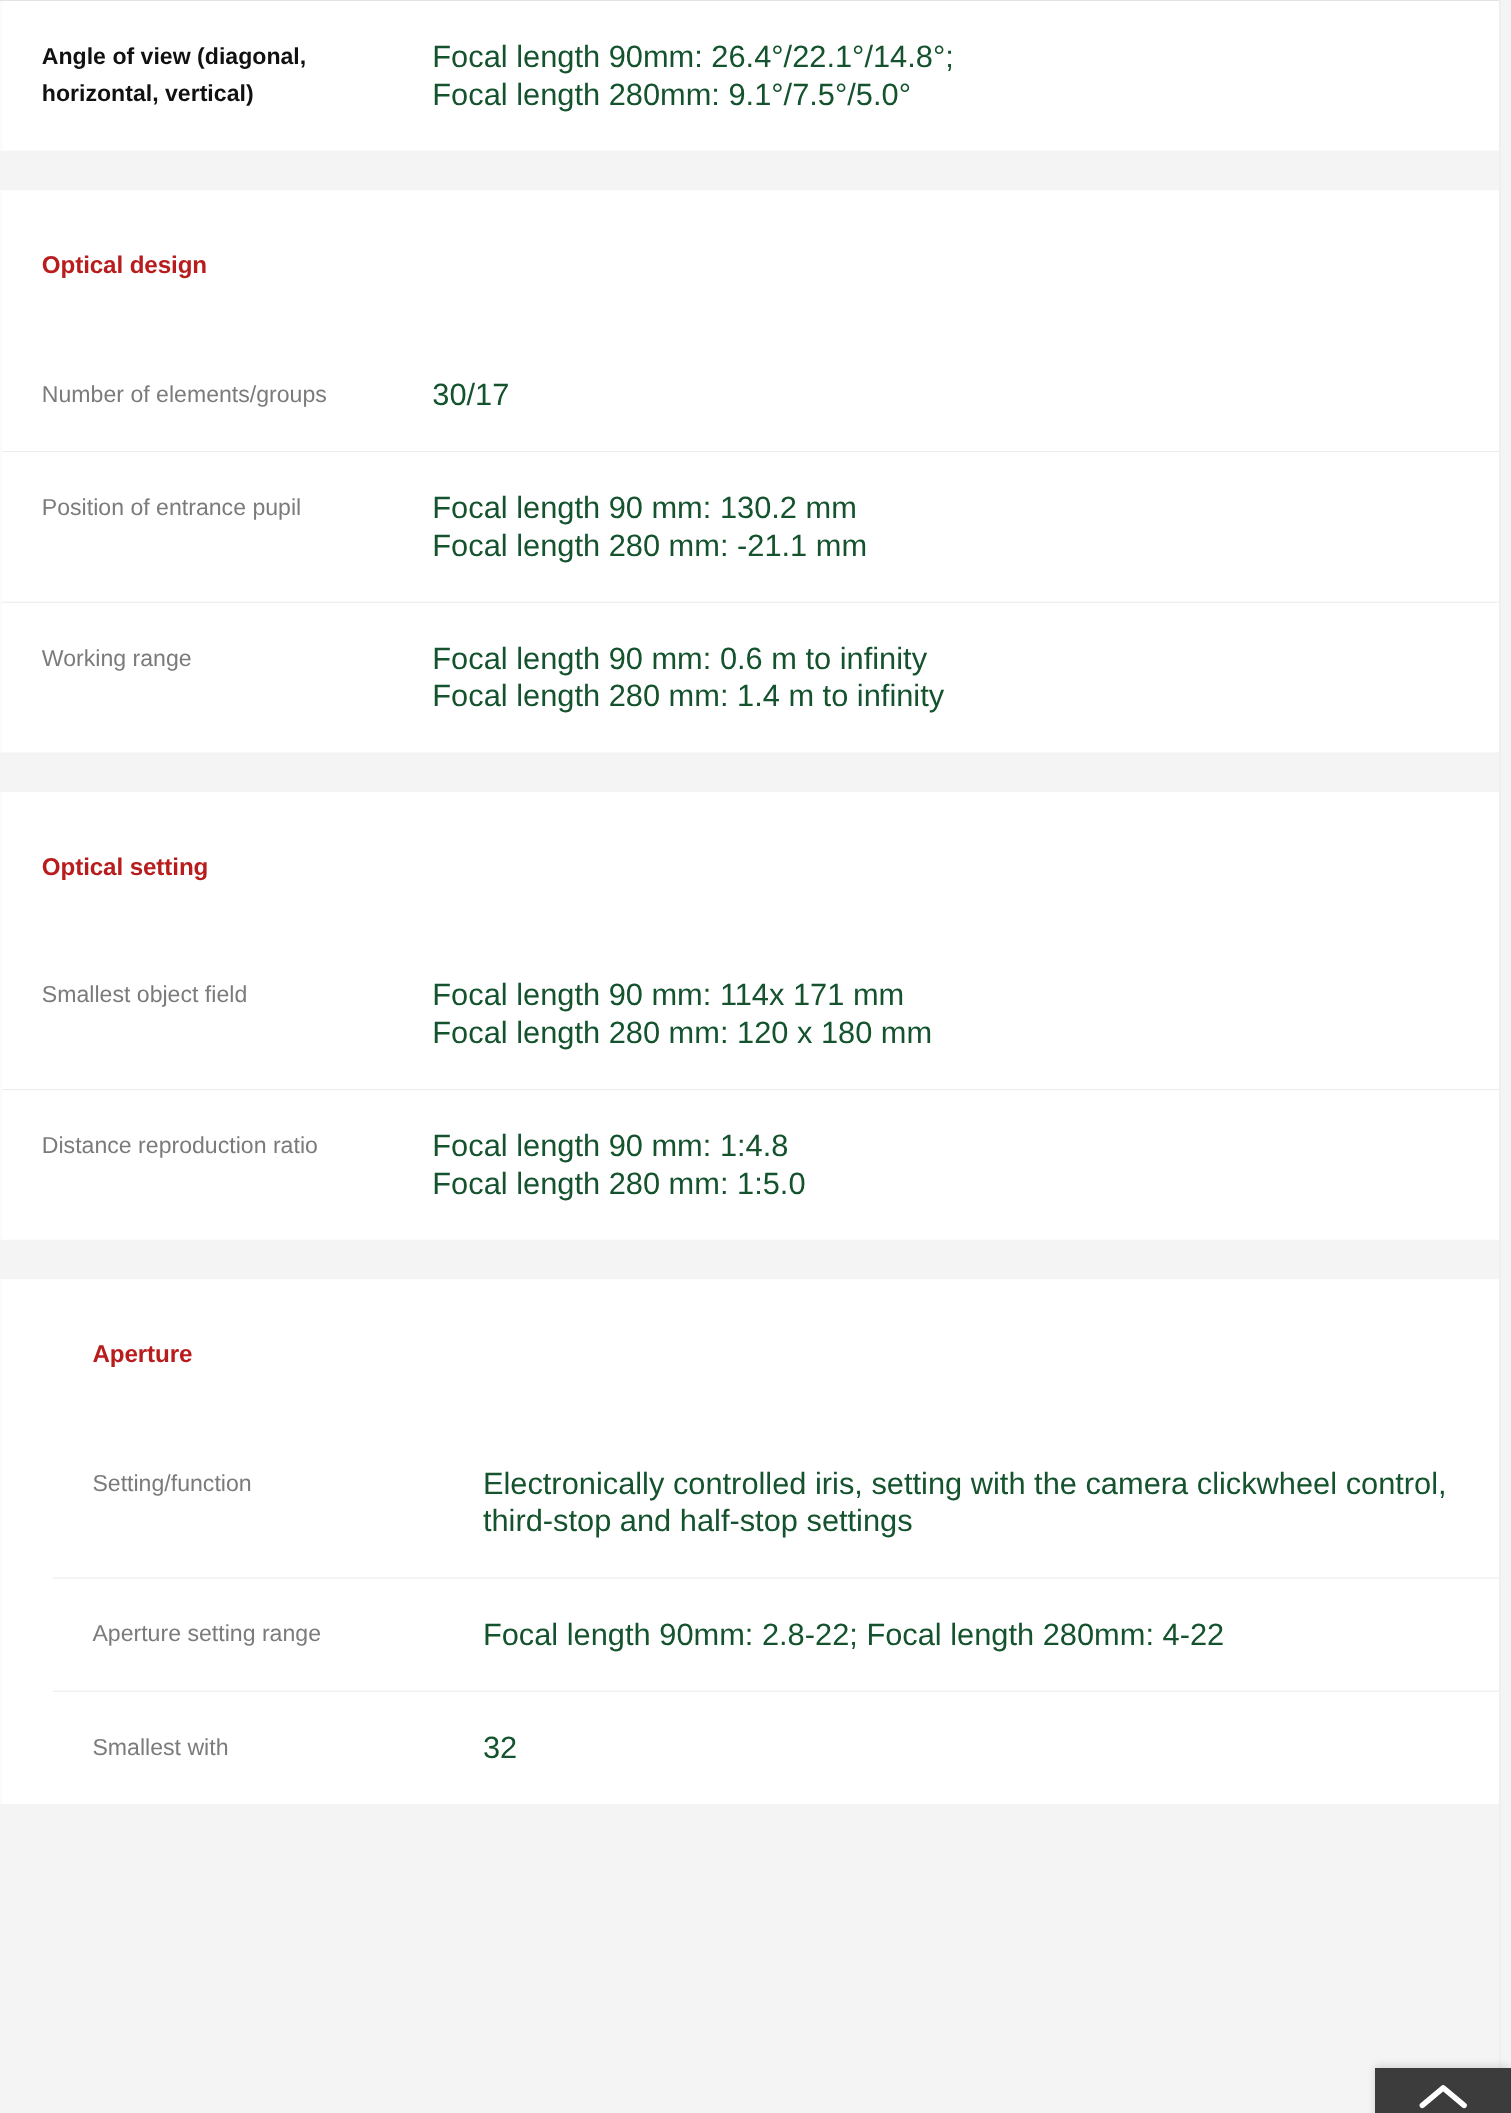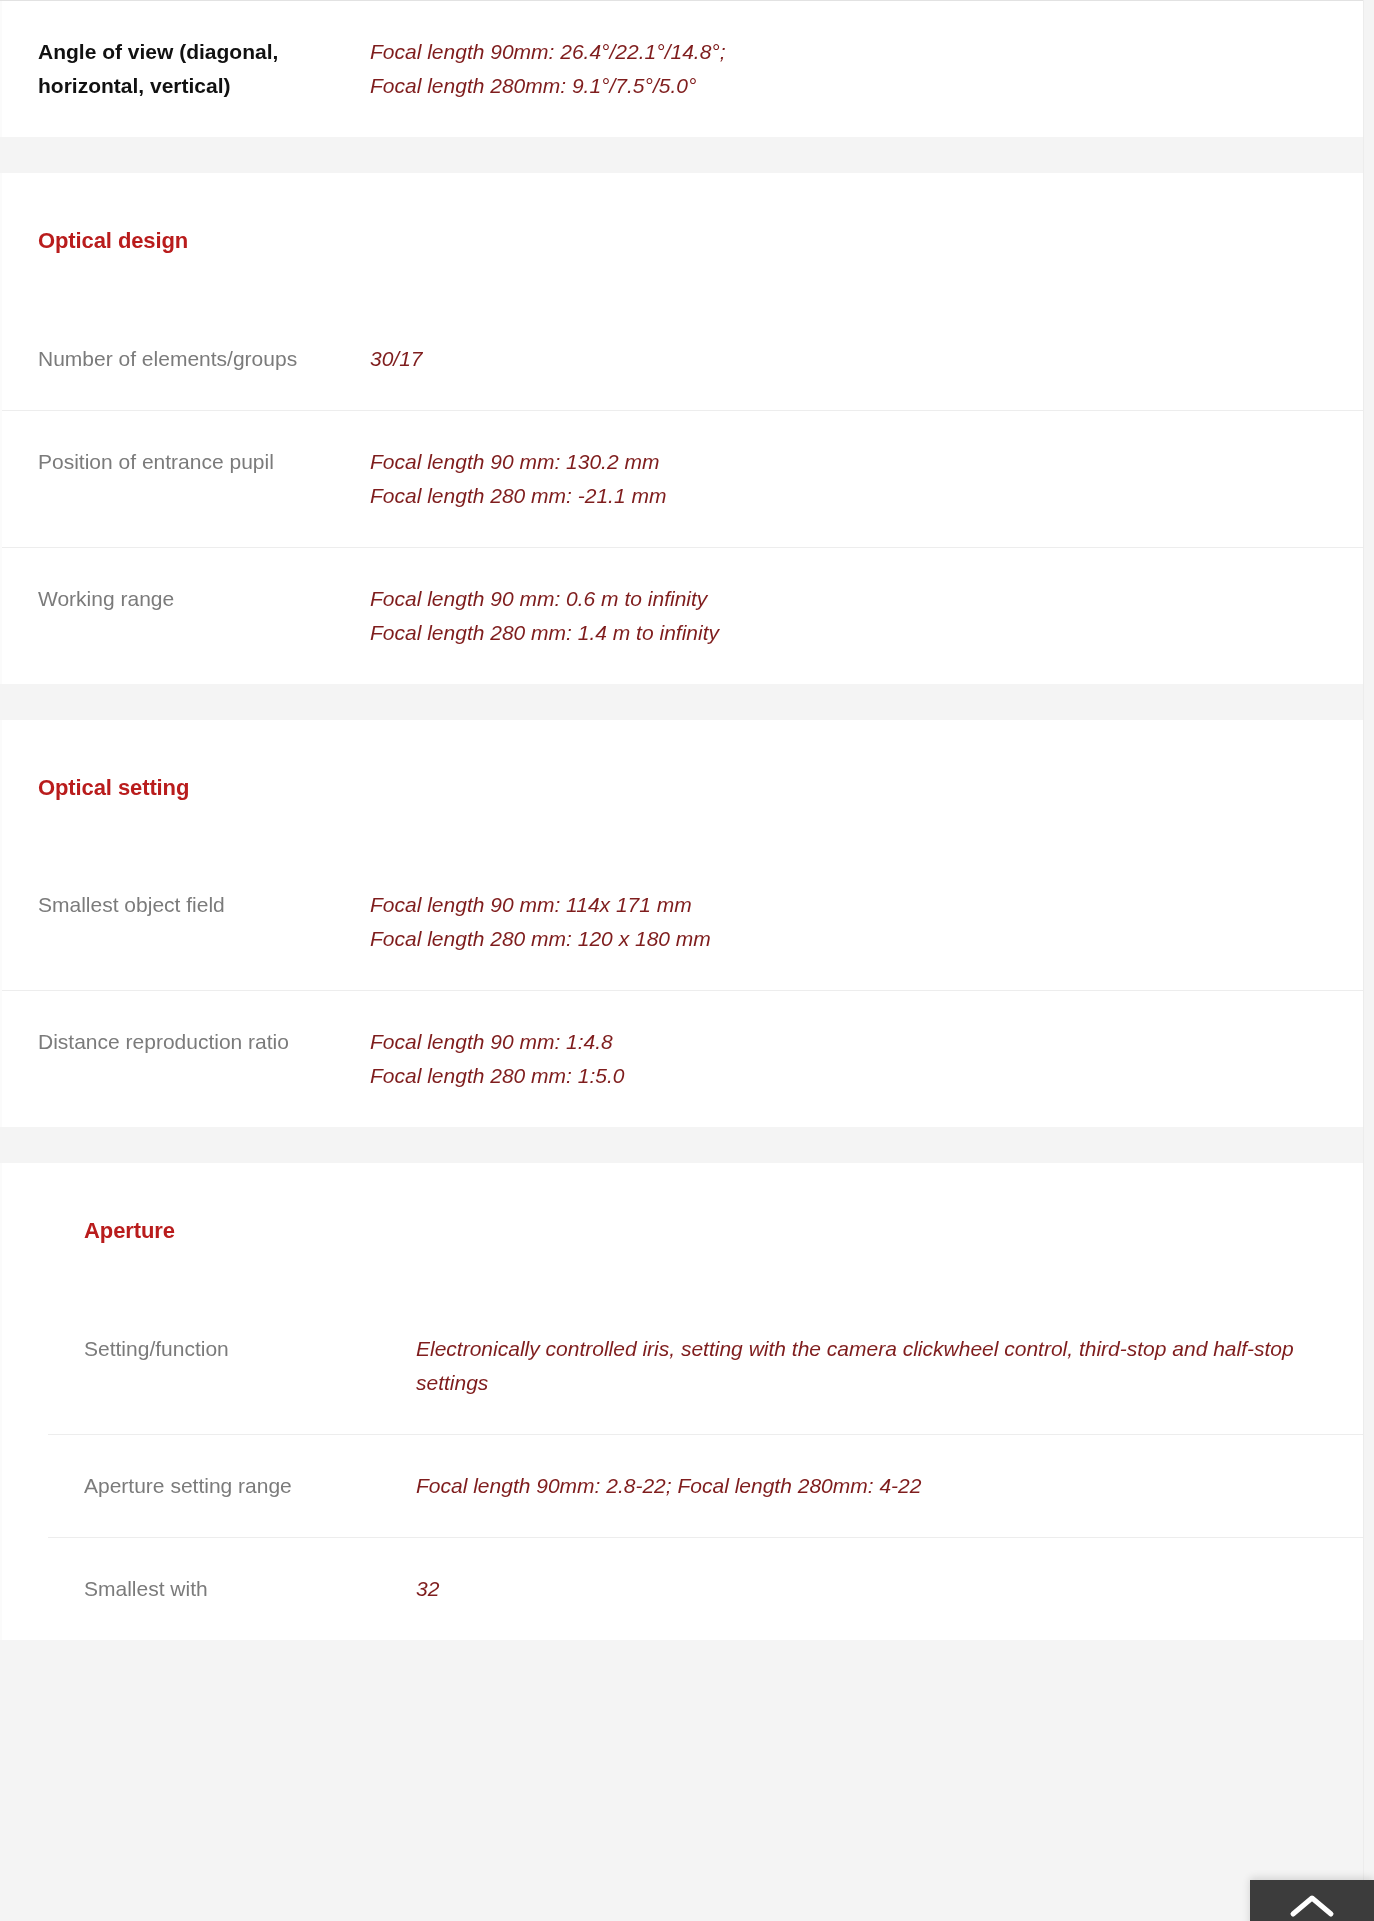--- a/index.html
+++ b/index.html
@@ -53,46 +53,46 @@
     letter-spacing: -0.1px;
     line-height: 1.3;
   }
 
   
   .spec-row {
     display: flex;
     align-items: flex-start;
     padding: 34px 36px 34px 36px;
     border-top: 1px solid #ededed;
+    gap: 23px;
   }
   .spec-row.no-rule { border-top: none; }
 
   .spec-key {
     flex: 0 0 330px;
     max-width: 330px;
     font-size: 21px;
     line-height: 34px;
     color: #7b7b7b;
     font-weight: normal;
     padding-right: 16px;
   }
   .spec-key.strong {
     color: #111111;
     font-weight: bold;
   }
 
   .spec-val {
     flex: 1 1 auto;
-    font-size: 21px;
+    font-size: 28px;
     line-height: 34px;
-    color: #7f1d1d;
+    color: #14532d;
     font-weight: normal;
     white-space: pre-line;
     padding-left: 2px;
-    font-style: italic;
   }
 
   
   .gutter {
     position: absolute;
     top: 0;
     right: 0;
     width: 11px;
     height: 1921px;
     background: #f4f4f4;

